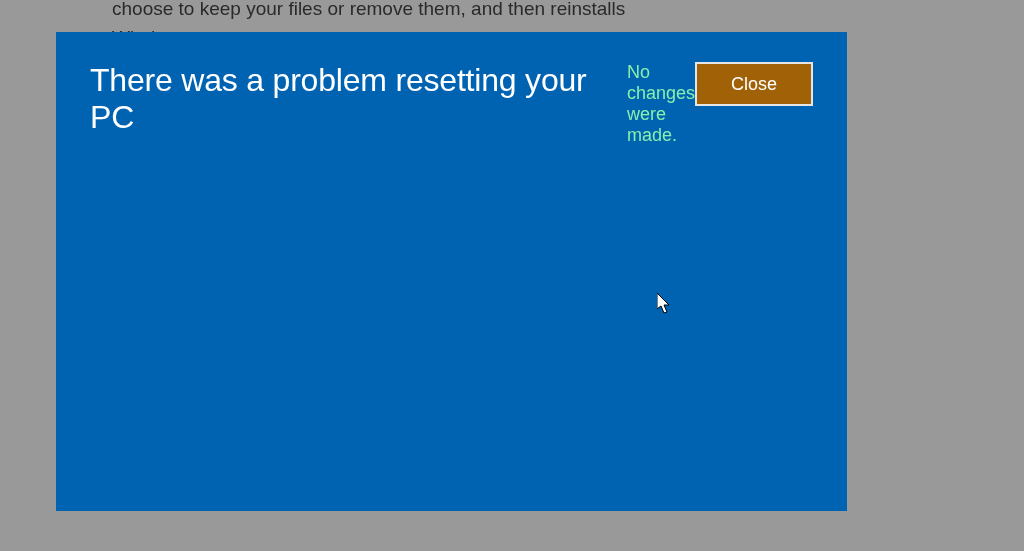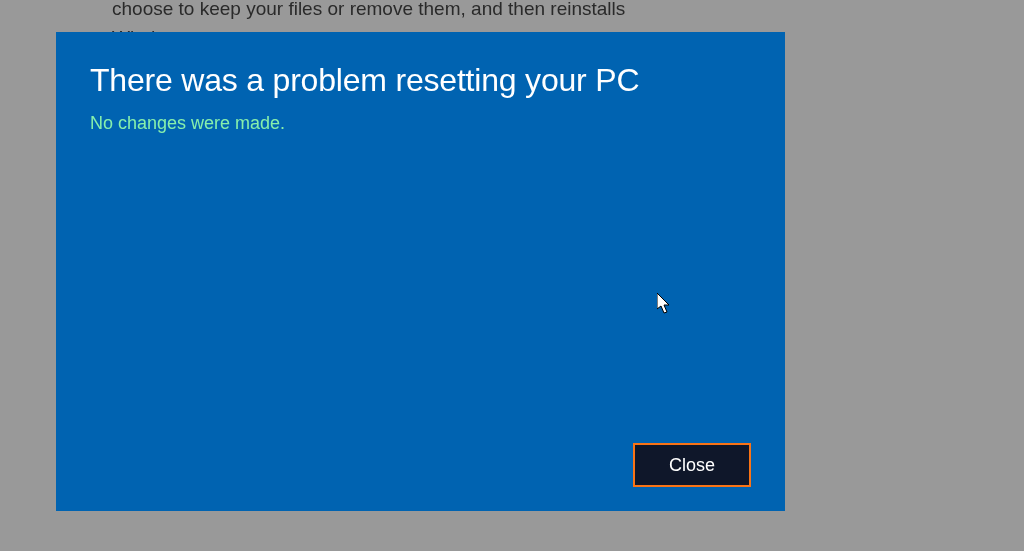--- a/index.html
+++ b/index.html
@@ -21,48 +21,48 @@
       left: 112px;
       color: #2a2a2a;
       font-size: 19px;
       line-height: 1.5;
       width: 540px;
     }
     .dialog {
       position: absolute;
       left: 56px;
       top: 32px;
-      width: 729px;
+      width: 791px;
       height: 479px;
       background: #0063B1;
       padding: 30px 34px 24px 34px;
       display: flex;
-      flex-direction: column;
+      flex-direction: row;
     }
     .dialog-title {
       color: #ffffff;
       font-size: 32px;
       font-weight: 400;
       margin-bottom: 14px;
       letter-spacing: -0.2px;
     }
     .dialog-body {
       color: #86efac;
       font-size: 18px;
       font-weight: 400;
       flex: 1;
     }
     .dialog-actions {
       display: flex;
       justify-content: flex-end;
     }
     .close-button {
-      background: #0f172a;
+      background: #a16207;
       color: #ffffff;
-      border: 2px solid #f97316;
+      border: 2px solid #e5e5e5;
       font-size: 18px;
       font-family: inherit;
       width: 118px;
       height: 44px;
       cursor: pointer;
       padding: 0;
     }
     .cursor {
       position: absolute;
       left: 657px;

